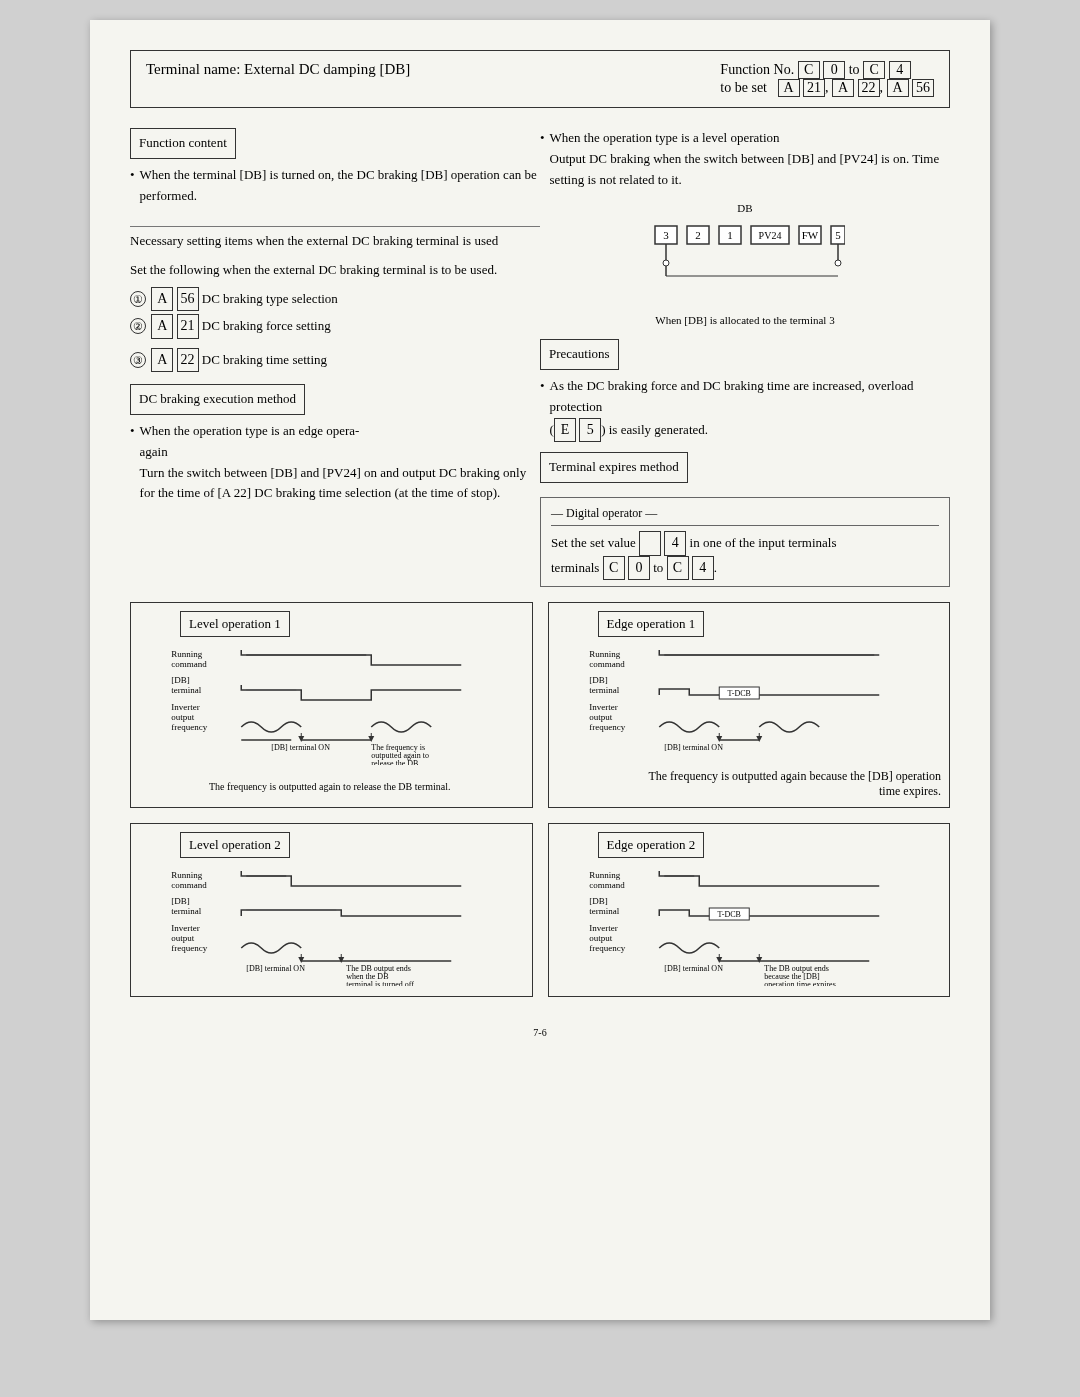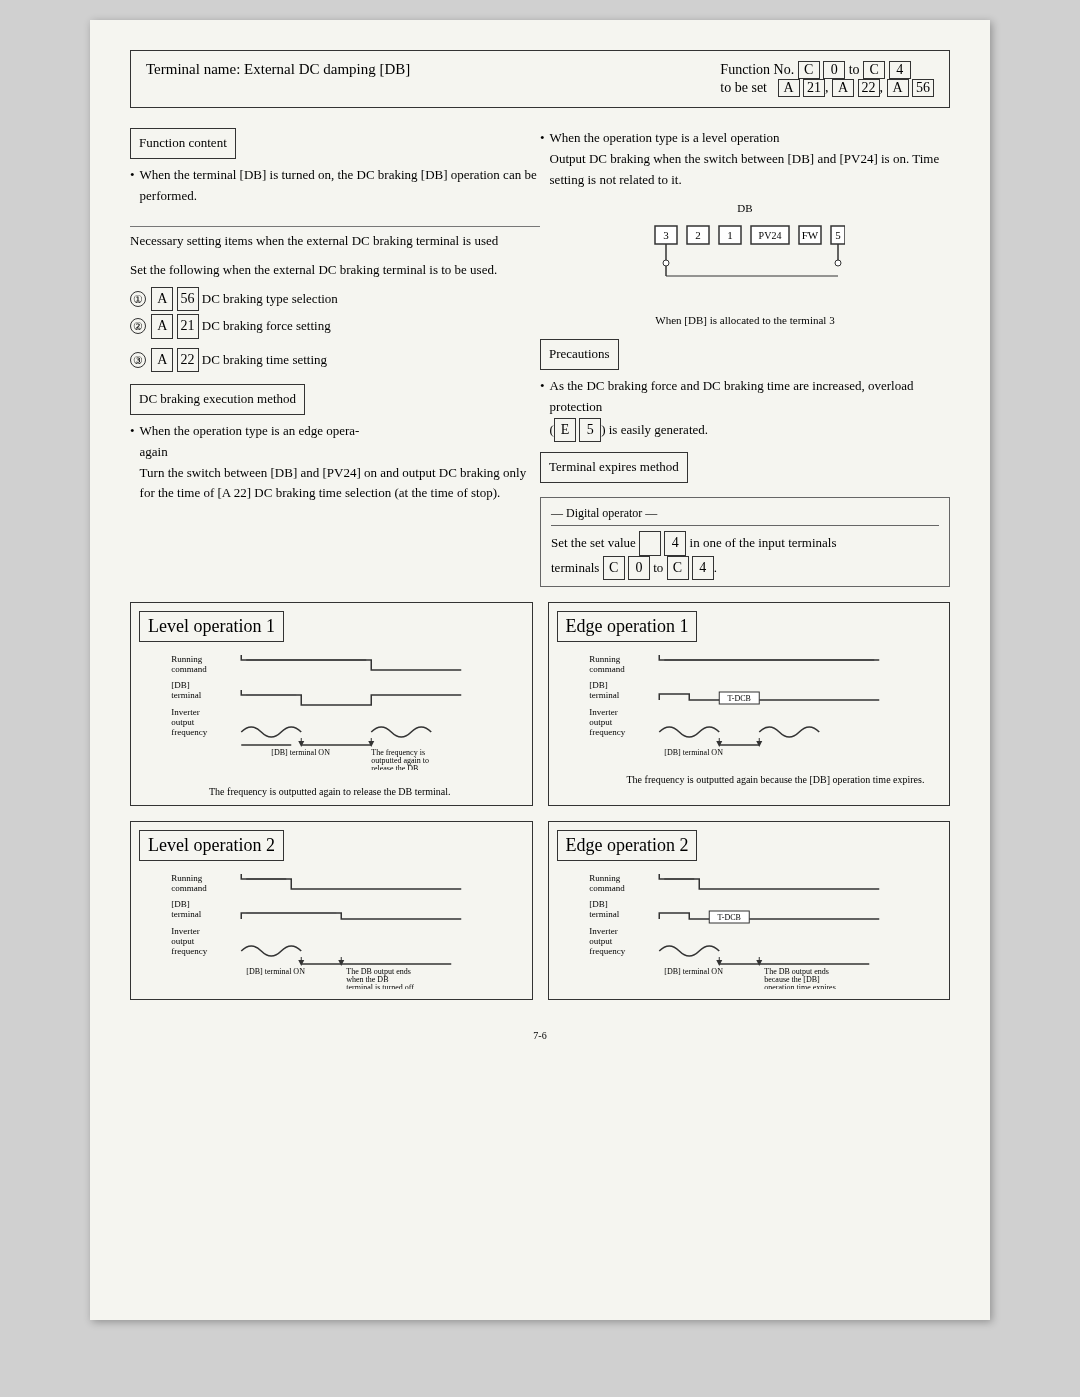--- a/index.html
+++ b/index.html
@@ -85,22 +85,23 @@
       grid-template-columns: 1fr 1fr;
       gap: 15px;
       margin-top: 15px;
     }
     .waveform-box {
       border: 1.5px solid #333;
       padding: 8px;
       font-size: 11px;
     }
     .waveform-box .box-title {
-      font-size: 18px;
+      font-size: 13px;
       margin-bottom: 8px;
+      margin-left: 41px;
     }
     .page-number {
       text-align: center;
       margin-top: 30px;
       font-size: 10px;
     }
     .precaution-box {
       border: 1.5px solid #333;
       padding: 4px 8px;
       font-size: 13px;
@@ -340,21 +341,21 @@
         <polyline points="130,95 170,95" fill="none" stroke="#333" stroke-width="1.5"></polyline>
         <path d="M170,82 Q180,72 190,82 Q200,92 210,82 Q220,72 230,82" fill="none" stroke="#333" stroke-width="1.5"></path>
 
         <line x1="130" y1="88" x2="130" y2="95" stroke="#333" stroke-width="1"></line>
         <polygon points="130,97 127,91 133,91" fill="#333"></polygon>
         <line x1="170" y1="88" x2="170" y2="95" stroke="#333" stroke-width="1"></line>
         <polygon points="170,97 167,91 173,91" fill="#333"></polygon>
 
         <text x="75" y="105" font-size="8" font-family="Times New Roman">[DB] terminal ON</text>
       </svg>
-      <div style="font-size:10px; margin-top:2px; padding-left:70px;">The frequency is outputted again because the [DB] operation time expires.</div>
+      <div style="font-size:12px; margin-top:2px; padding-left:70px;text-align:right;">The frequency is outputted again because the [DB] operation time expires.</div>
     </div>
 
     <div class="waveform-box">
       <div class="box-title section-box">Level operation 2</div>
       <svg width="100%" height="120" viewBox="0 0 320 120">
         <text x="0" y="12" font-size="9" font-family="Times New Roman">Running</text>
         <text x="0" y="22" font-size="9" font-family="Times New Roman">command</text>
         <text x="0" y="38" font-size="9" font-family="Times New Roman">[DB]</text>
         <text x="0" y="48" font-size="9" font-family="Times New Roman">terminal</text>
         <text x="0" y="65" font-size="9" font-family="Times New Roman">Inverter</text>

